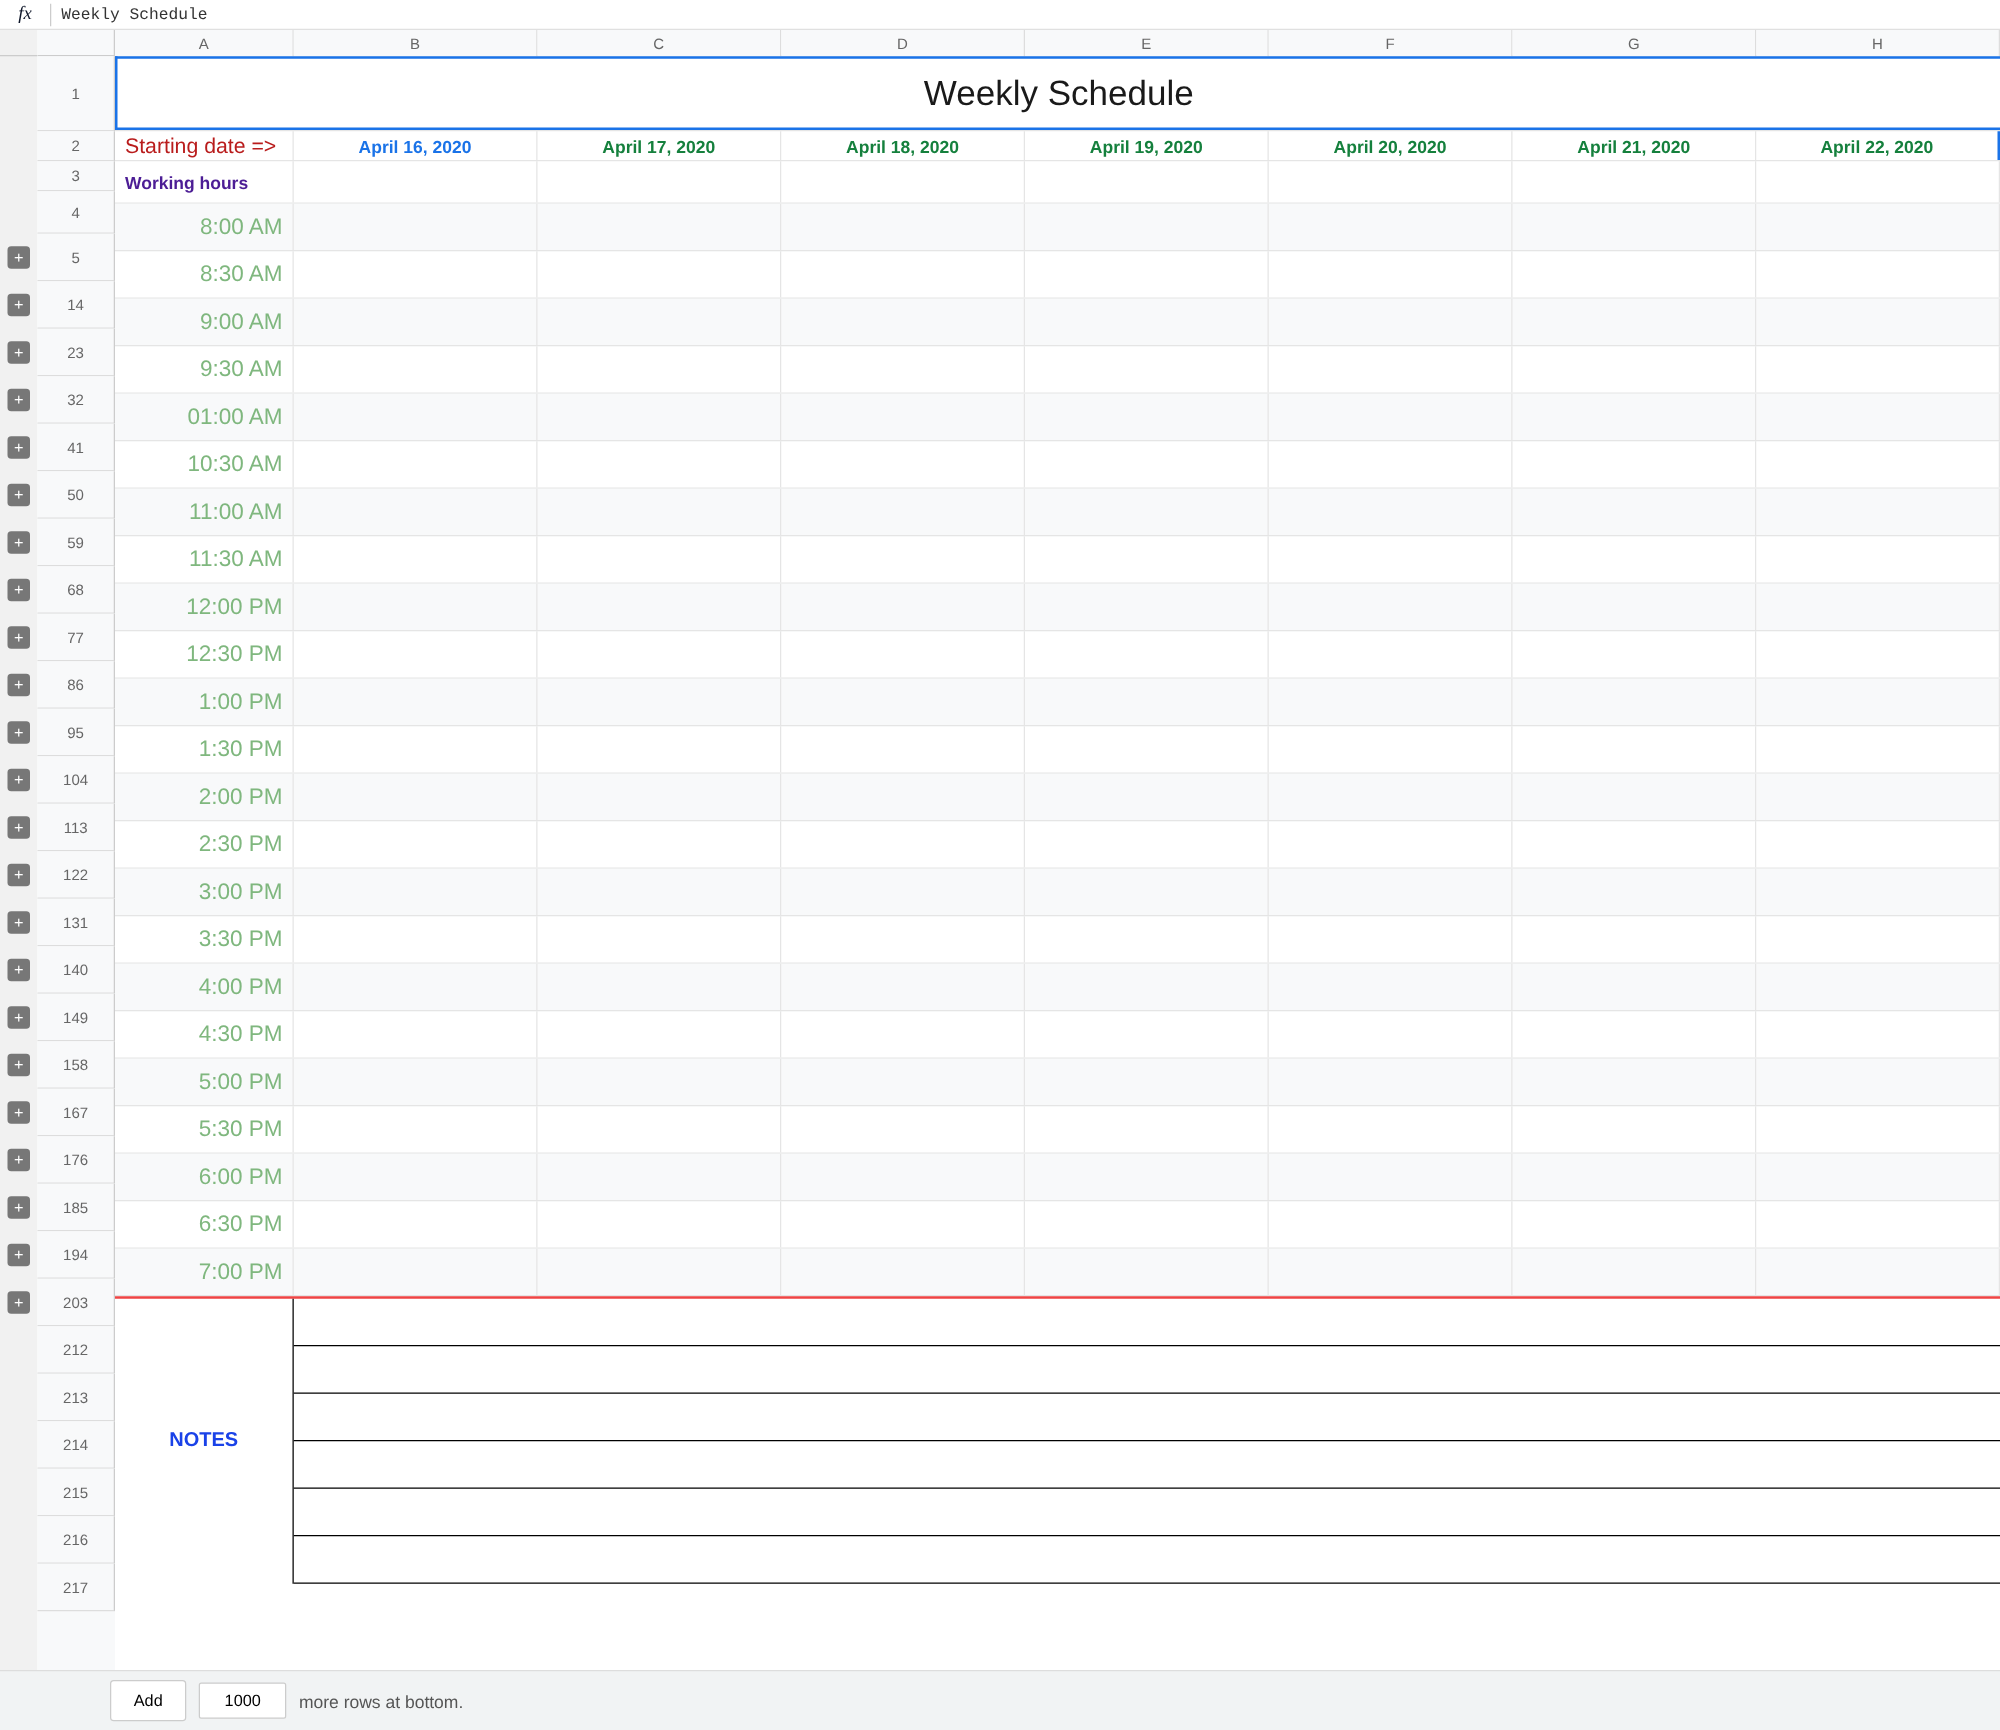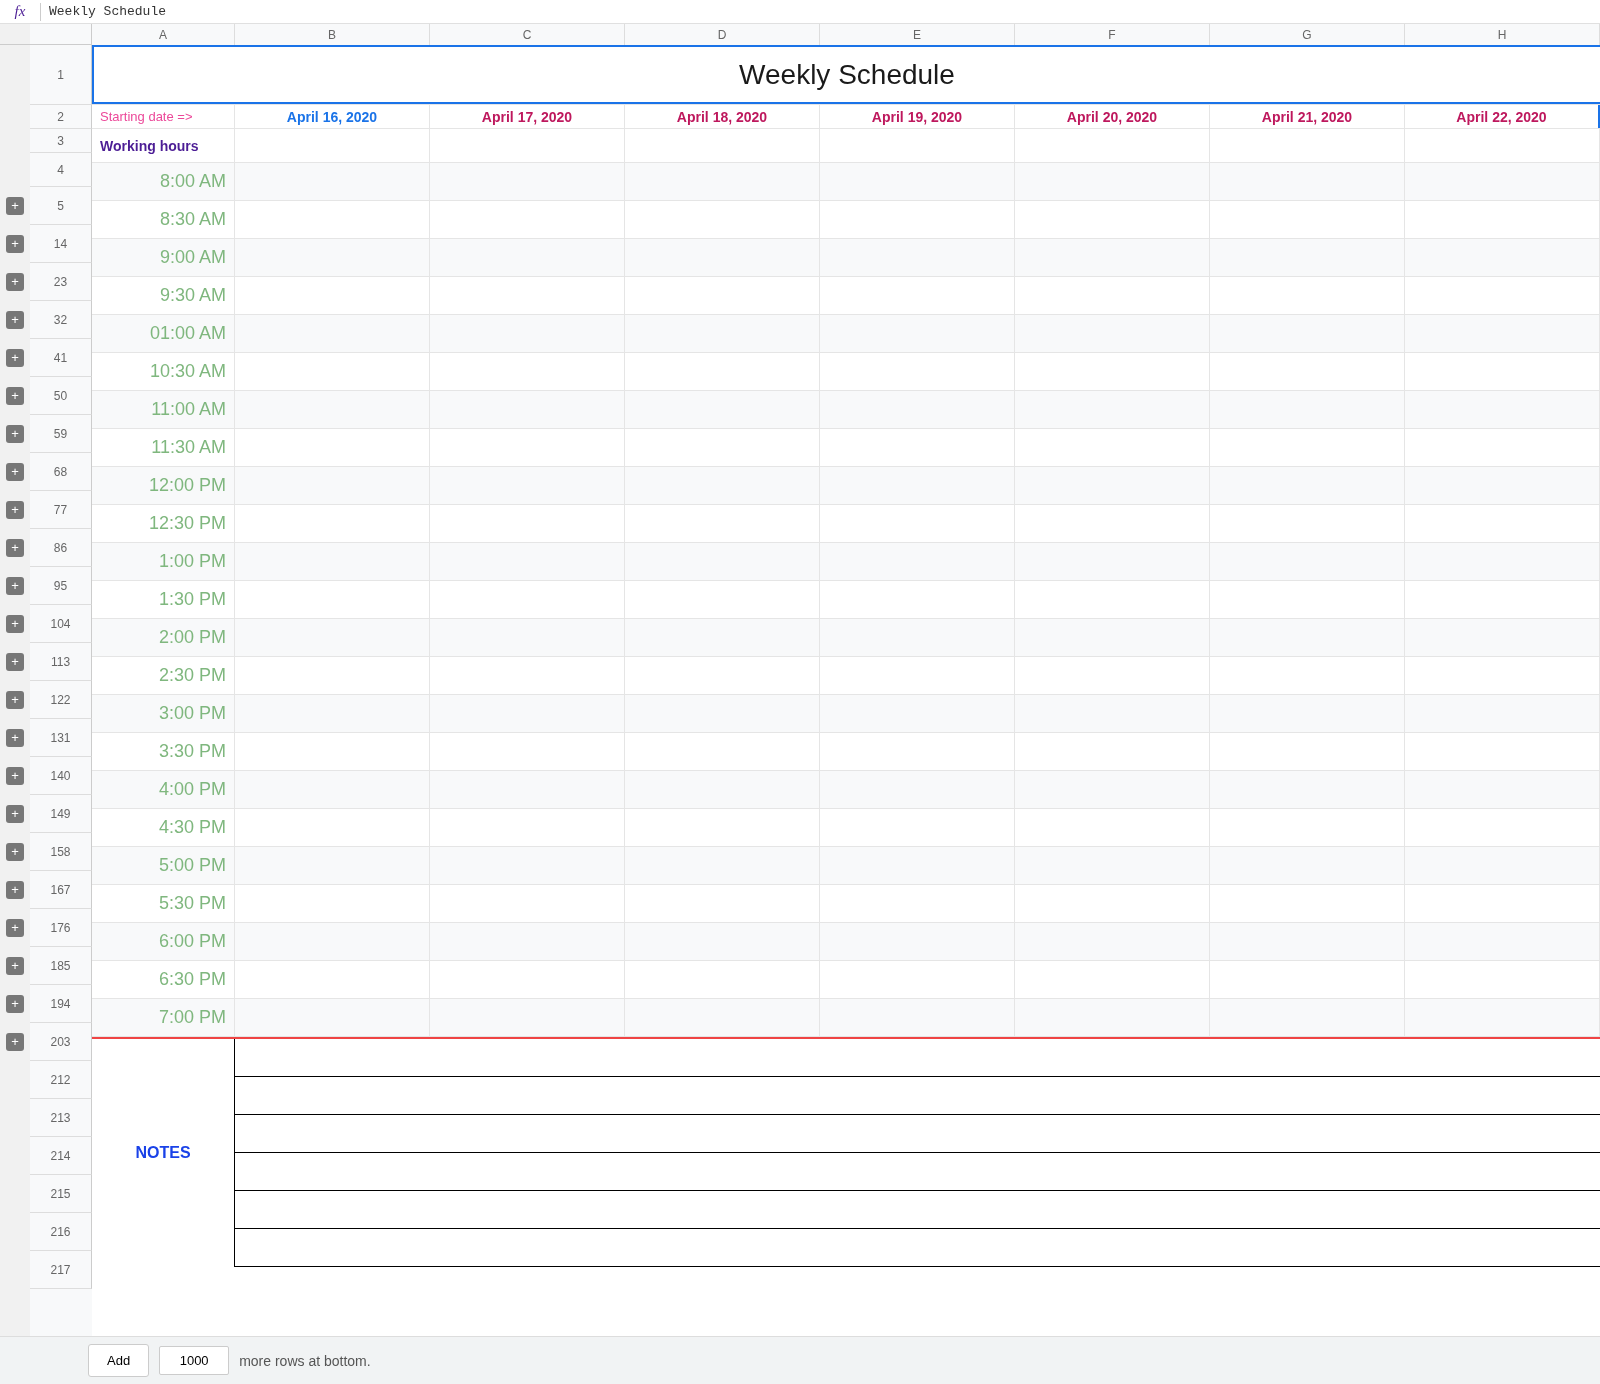--- a/index.html
+++ b/index.html
@@ -1,19 +1,19 @@
 <!DOCTYPE html>
 <html><head>
 <meta charset="utf-8">
 <style>
   * { box-sizing: border-box; margin: 0; padding: 0; }
   body { font-family: Arial, sans-serif; font-size: 13px; color: #222; background: #fff; overflow: hidden; width: 1600px; height: 1384px; }
   
   .formula-bar { display: flex; align-items: center; height: 24px; border-bottom: 1px solid #e0e0e0; background: #fff; }
-  .fx-label { font-style: italic; color: #4c1d95; width: 40px; text-align: center; font-size: 15px; font-family: serif; }
+  .fx-label { font-style: italic; color: #0f172a; width: 40px; text-align: center; font-size: 15px; font-family: serif; }
   .formula-divider { width: 1px; height: 18px; background: #ccc; margin-right: 8px; }
   .formula-input { flex: 1; font-family: 'Courier New', monospace; font-size: 13px; color: #333; border: none; outline: none; }
   
   .sheet-area { display: flex; height: calc(100% - 24px - 48px); }
   
   .gutter-col { width: 30px; background: #f1f1f1; flex-shrink: 0; }
   .gutter-spacer { height: 21px; border-bottom: 1px solid #ccc; }
   
   .expand-btn { width: 18px; height: 18px; background: #777; border-radius: 3px; color: #fff; font-size: 13px; line-height: 16px; text-align: center; margin: 5px auto 5px 6px; cursor: pointer; display: flex; align-items: center; justify-content: center; }
   
@@ -29,22 +29,22 @@
   .cell { border-right: 1px solid #e5e5e5; display: flex; align-items: center; padding: 0 8px; }
   
   .colA { width: 143px; }
   .colW { width: 195px; }
   
   .title-row { height: 60px; }
   .title-cell { width: 100%; font-size: 28px; justify-content: center; font-family: Arial; color: #1a1a1a; border: 2px solid #1a73e8; border-right: none; }
   
   .date-row { height: 24px; }
   .day-row { height: 24px; }
-  .starting-cell { font-size: 13px; color: #ec4899; }
-  .date-cell { justify-content: center; font-weight: bold; color: #be185d; font-size: 14px; }
+  .starting-cell { font-size: 17px; color: #b91c1c; }
+  .date-cell { justify-content: center; font-weight: bold; color: #15803d; font-size: 14px; }
   .date-cell.first { color: #1a73e8; }
   .day-cell { justify-content: center; font-weight: bold; color: #222; font-size: 14px; }
   
   .working-row { height: 34px; }
   .working-label { color: #4c1d95; font-weight: bold; font-size: 14px; }
   
   .time-row { height: 38px; }
   .time-row.shade { background: #f8f9fa; }
   .time-cell { justify-content: flex-end; color: #7fb77e; font-size: 18px; }
   

